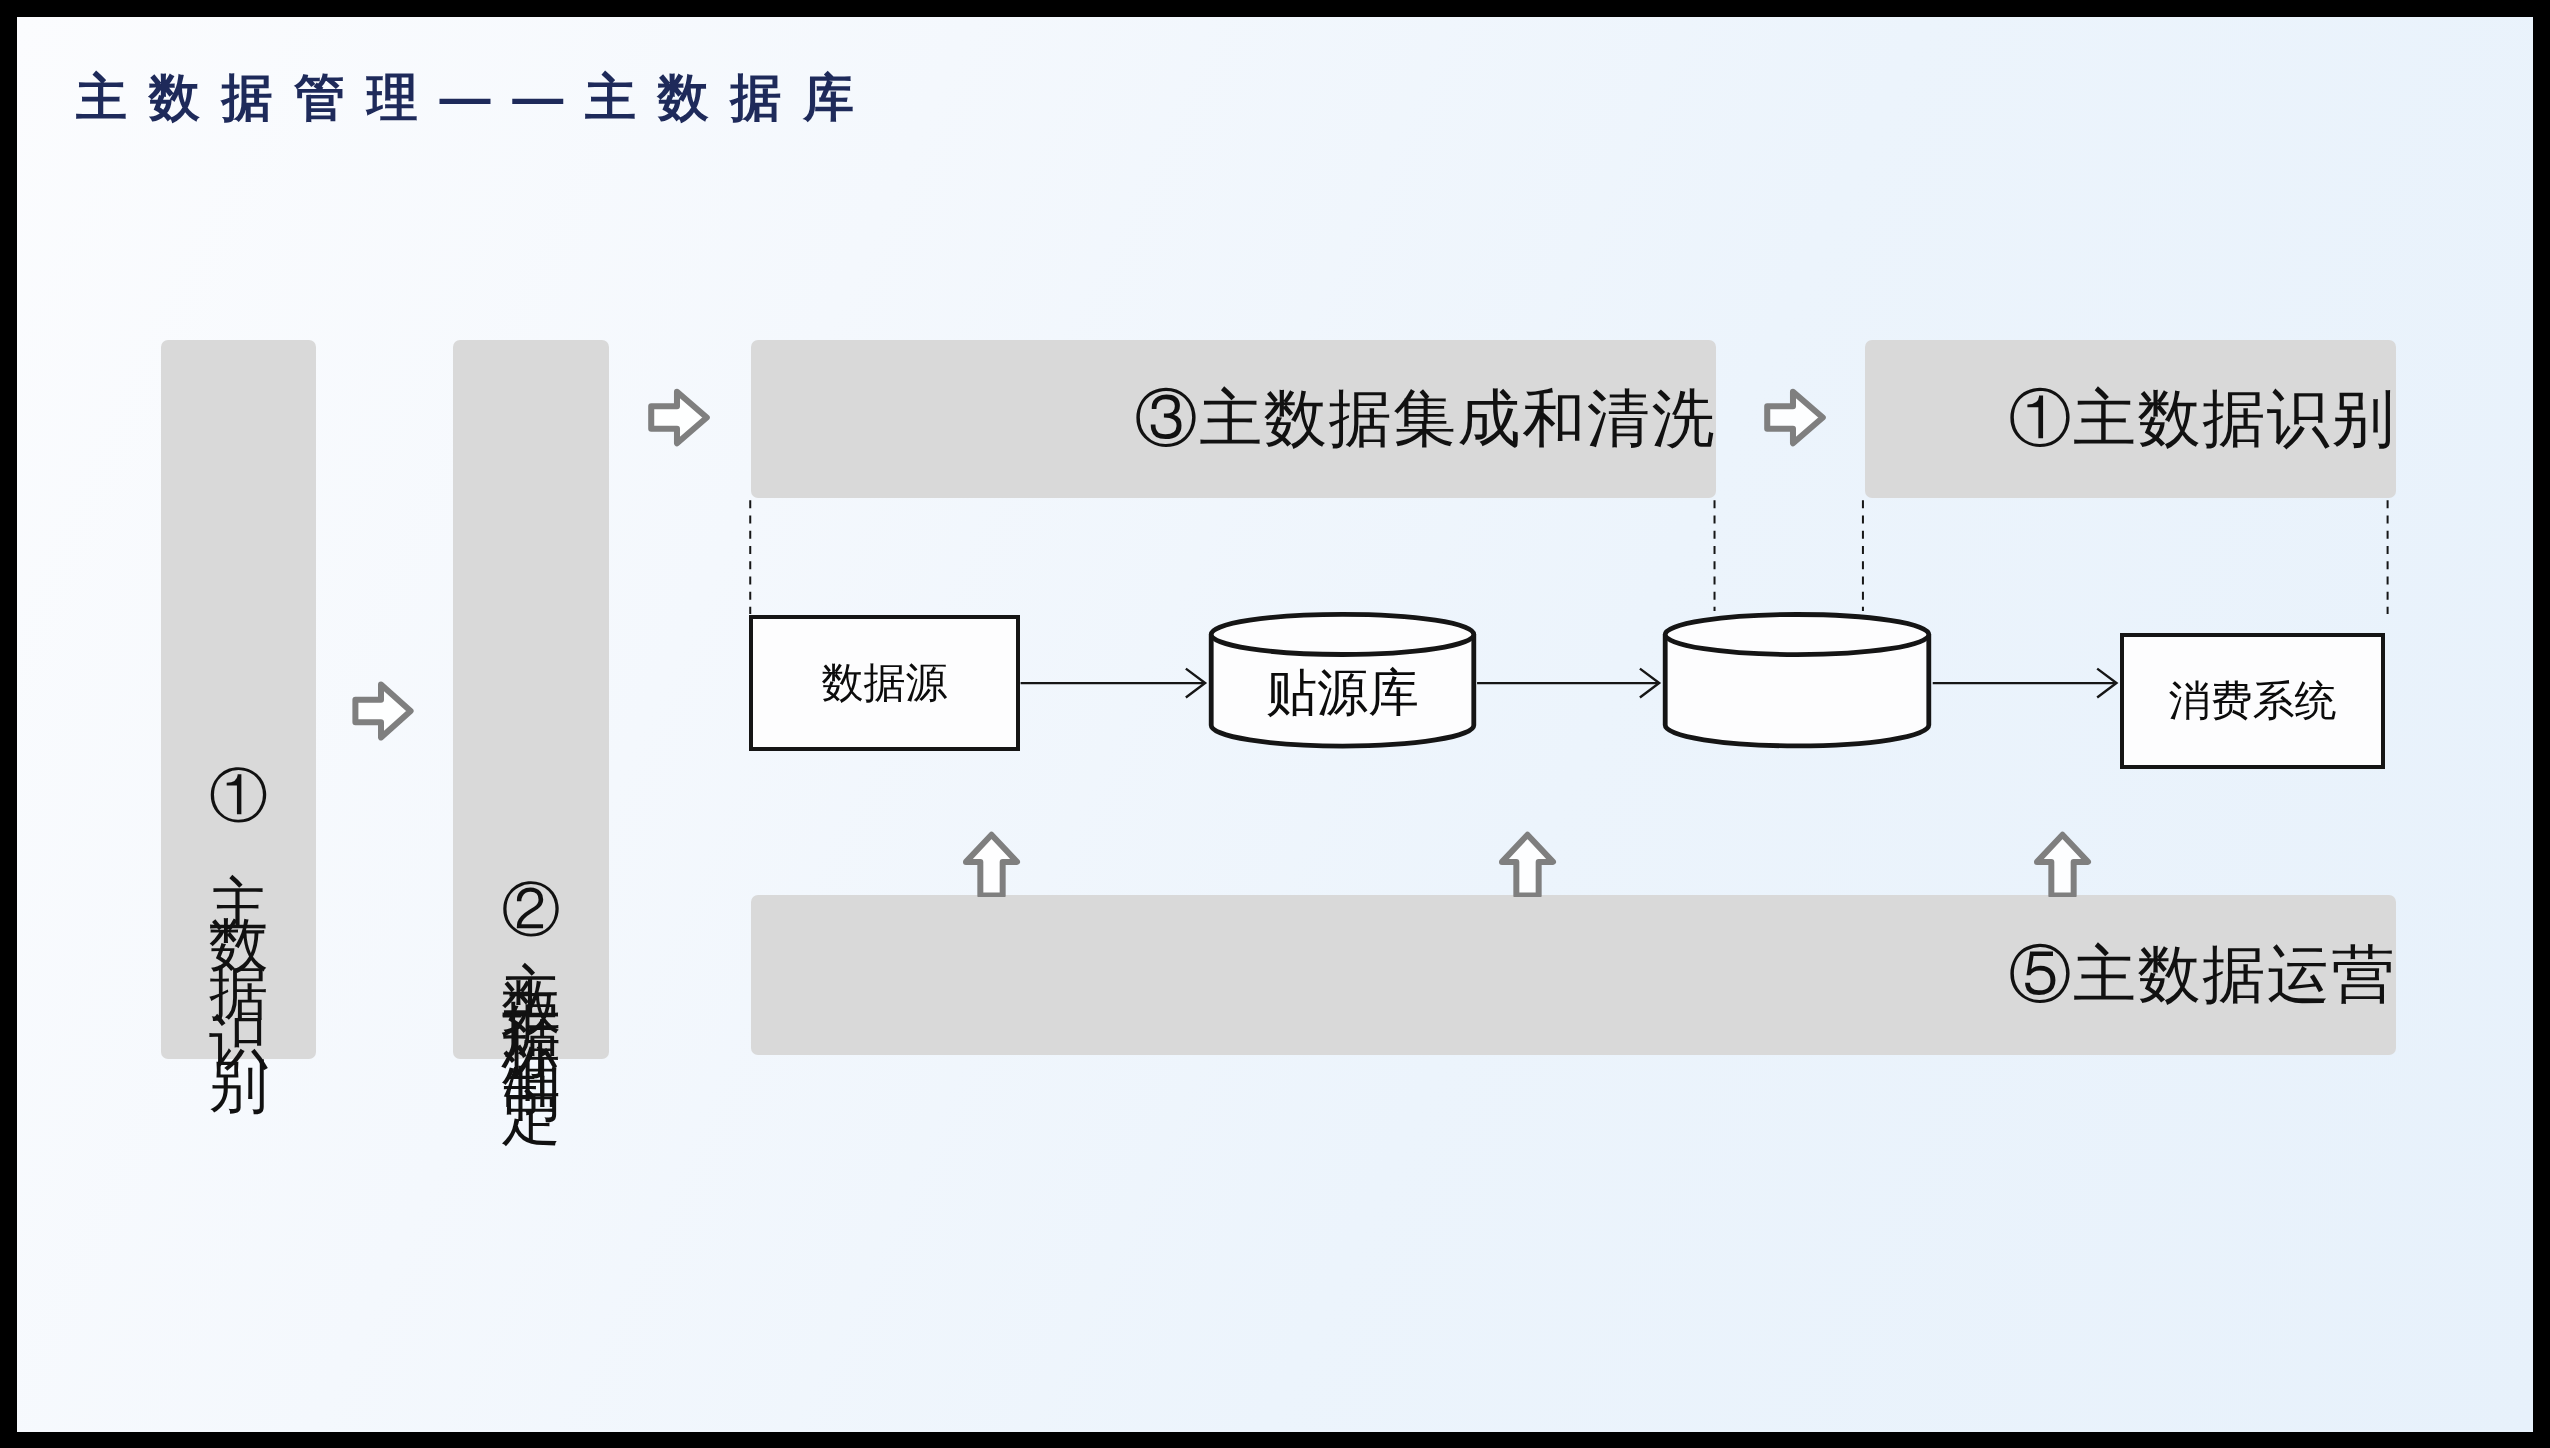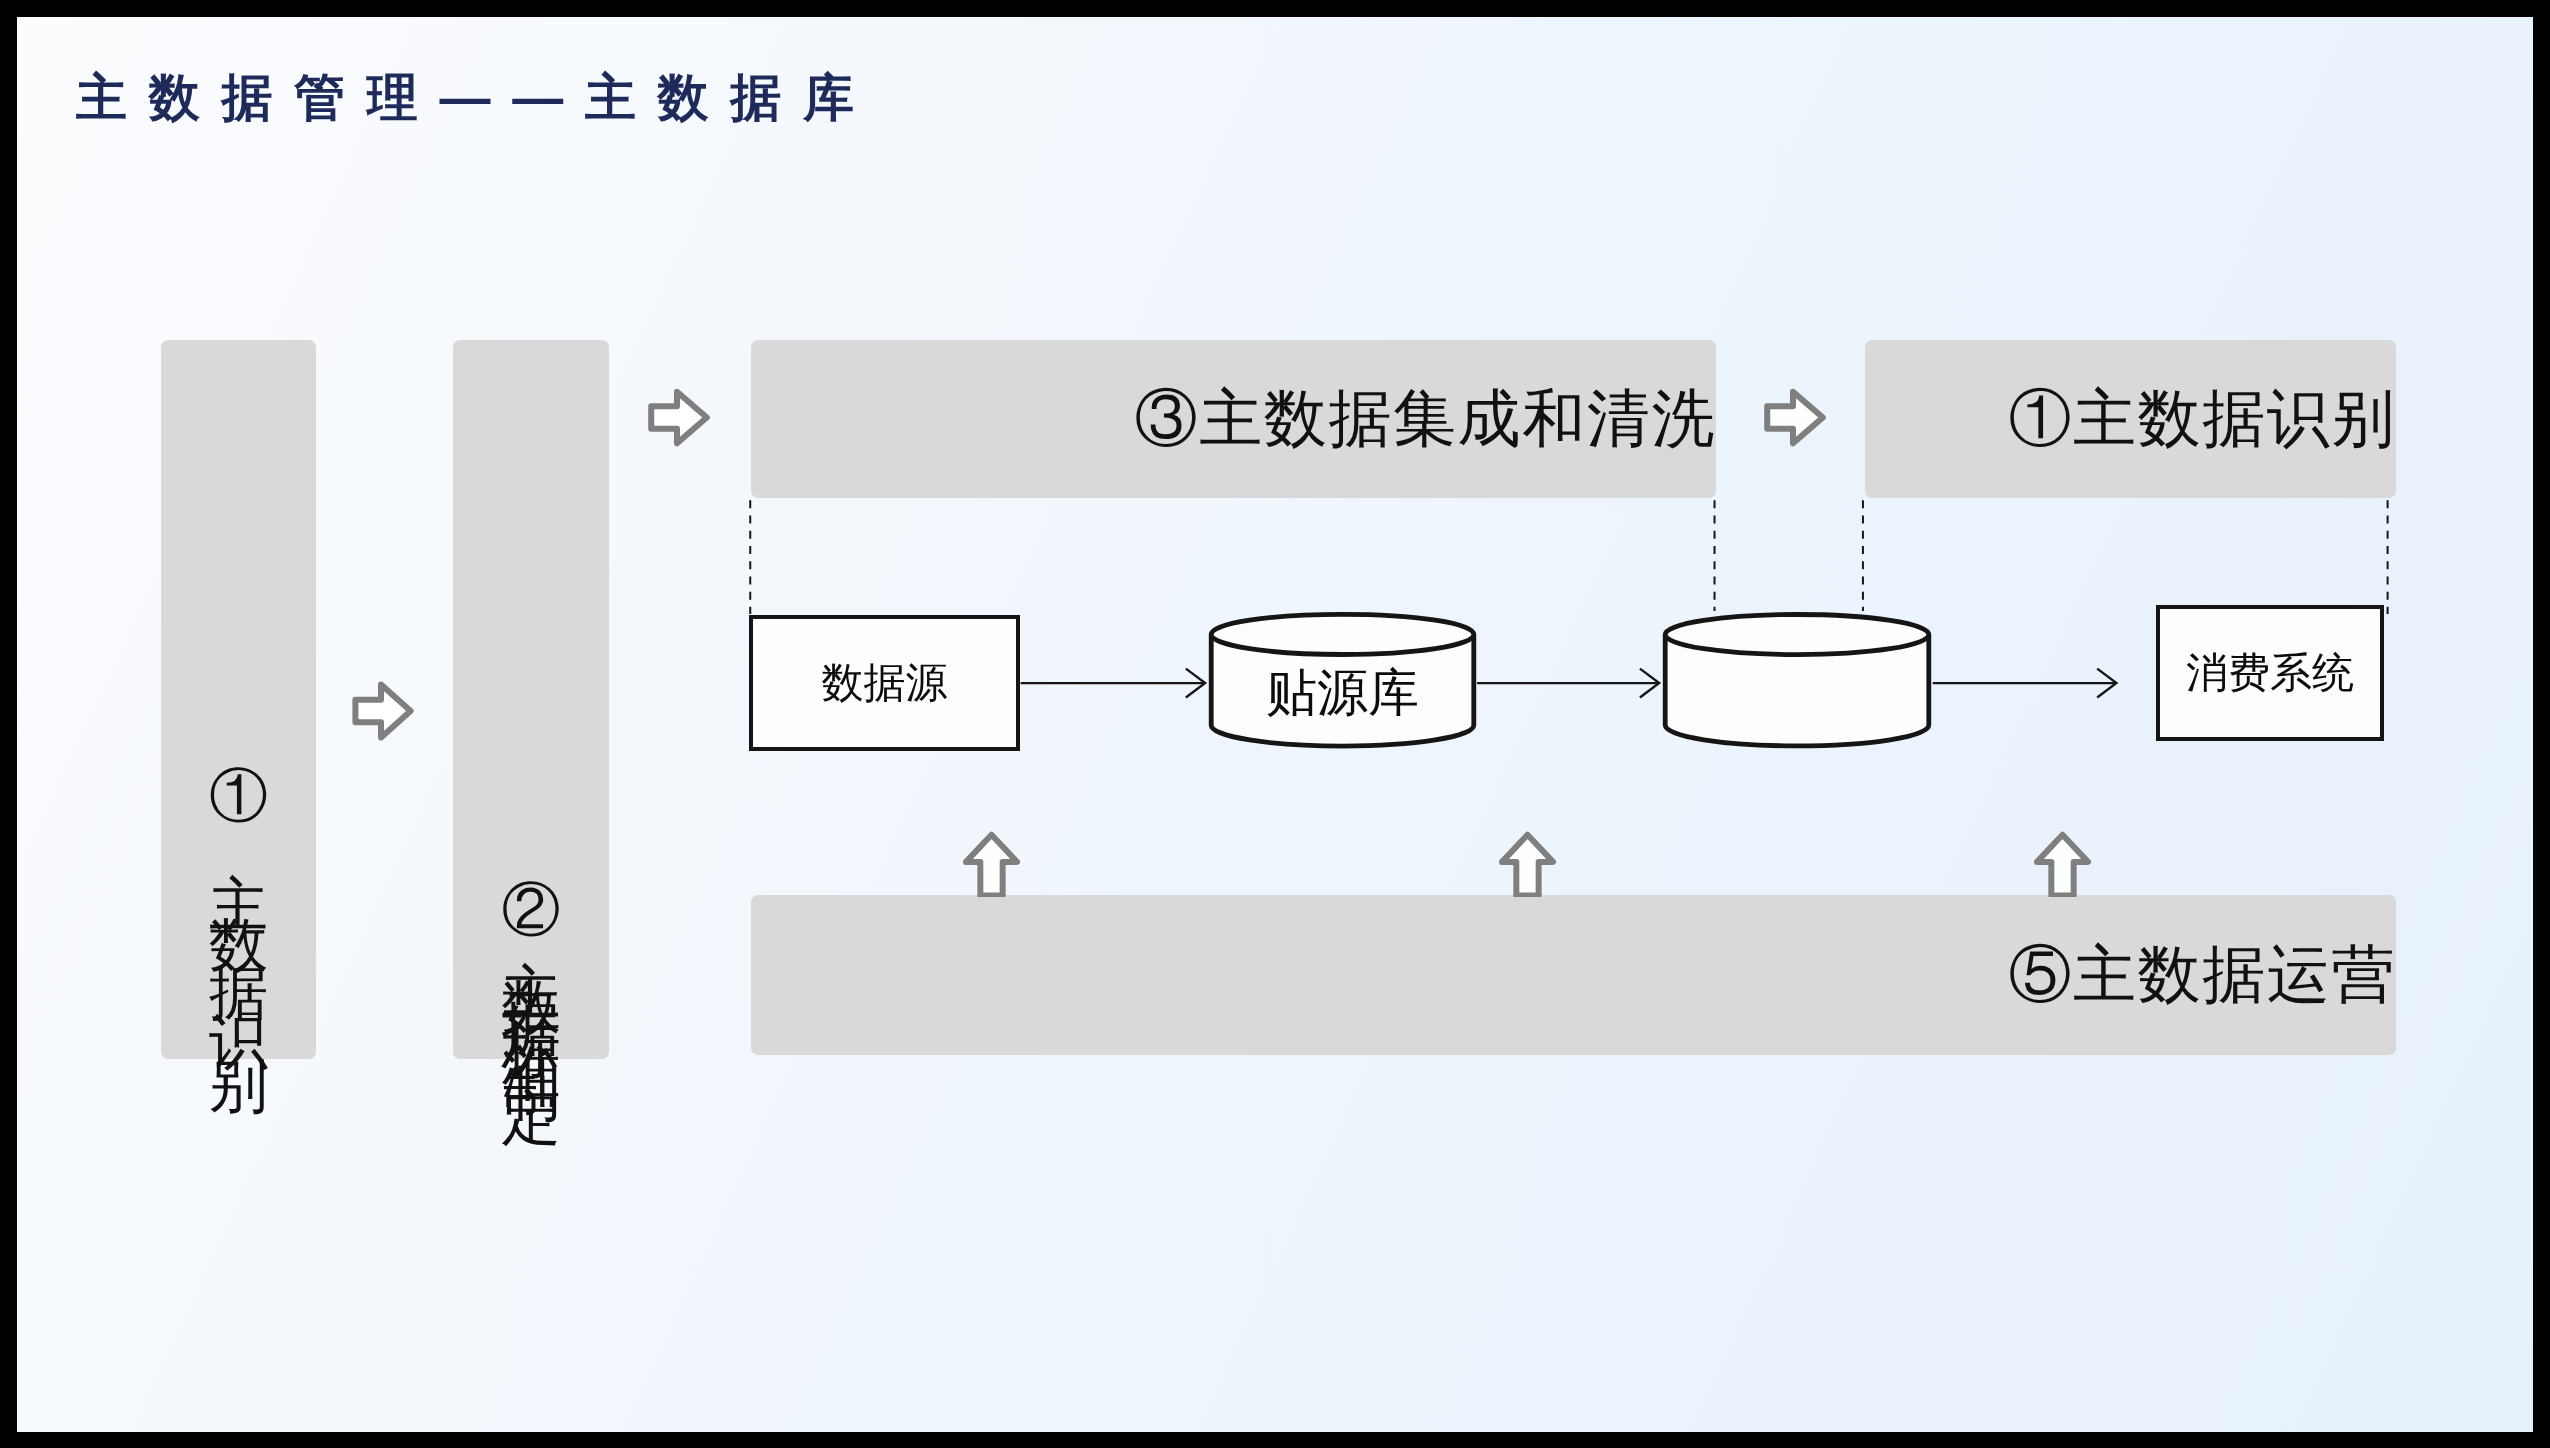--- a/index.html
+++ b/index.html
@@ -45,21 +45,21 @@
   .step5{left:734px;top:878px;width:1645px;height:160px;}
   .node{
     position:absolute;display:flex;align-items:center;justify-content:center;
     font-size:42px;color:#0c0c0c;white-space:nowrap;
   }
   .node-rect{
     border:4px solid var(--node-stroke);
     background:var(--node-fill);
   }
   .node-datasource{left:732px;top:598px;width:271px;height:136px;}
-  .node-consumer{left:2103px;top:588px;width:228px;height:136px;margin-left:36px;}
+  .node-consumer{left:2103px;top:616px;width:265px;height:136px;}
   .cyl{position:absolute;}
   .cyl-ods{left:1191px;top:594px;width:269px;height:140px;padding-left:15px;}
   .cyl-mdm{left:1645px;top:594px;width:270px;height:140px;}
   .cyl svg{position:absolute;left:0;top:0;width:100%;height:100%;}
   .cyl-label{
     position:absolute;left:0;right:0;top:30.5px;bottom:6.4px;
     display:flex;align-items:center;justify-content:center;
     font-size:51px;color:#0c0c0c;white-space:nowrap;
   }
   .cyl-body{fill:var(--node-fill);stroke:var(--node-stroke);stroke-width:6;}

